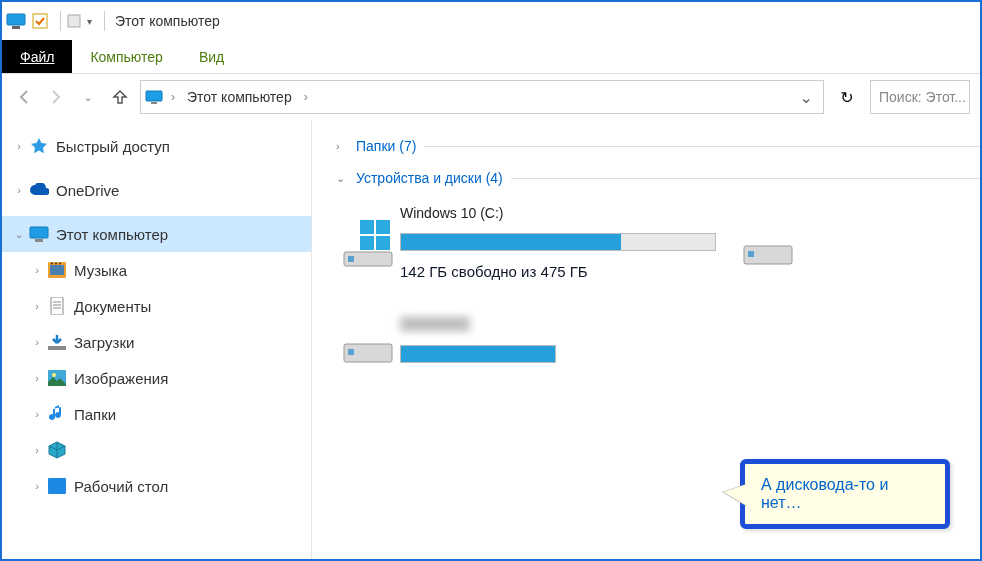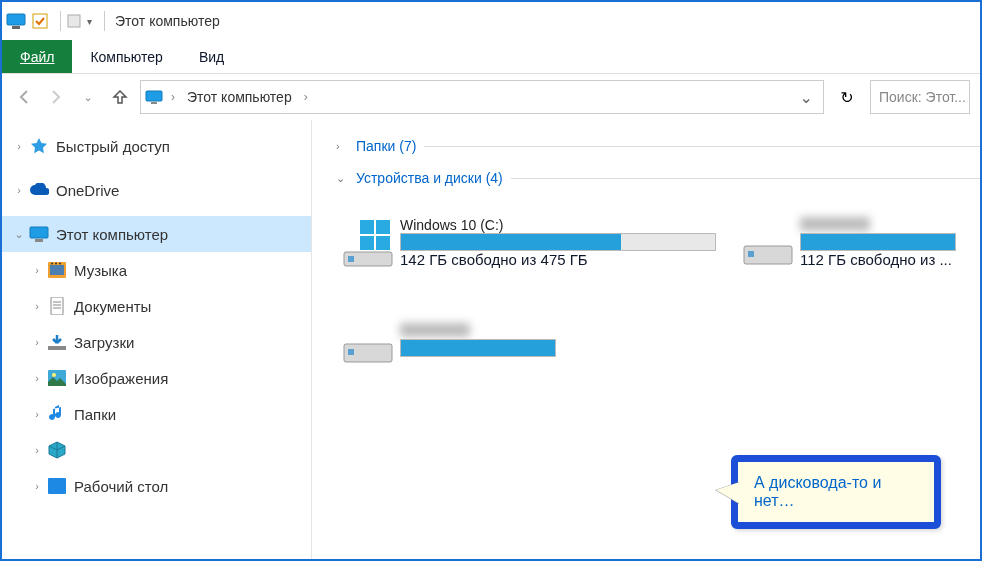--- a/index.html
+++ b/index.html
@@ -4,22 +4,22 @@
 <style>
 * { box-sizing: border-box; margin: 0; padding: 0; font-family: "Segoe UI", Arial, sans-serif; }
 body { width: 982px; height: 561px; background: #fff; position: relative; overflow: hidden; border: 2px solid #1a6fd4; }
 
 .title-bar { height: 38px; display: flex; align-items: center; padding: 0 4px; background: #fff; }
 .title-bar .icon-slot { display: inline-flex; align-items: center; margin-right: 6px; }
 .title-bar .divider { width: 1px; height: 20px; background: #ccc; margin: 0 6px; }
 .title-bar .title { font-size: 14px; color: #333; margin-left: 4px; }
 
 .menu-bar { height: 34px; display: flex; align-items: stretch; background: #fff; border-bottom: 1px solid #e0e0e0; }
-.menu-item { display: flex; align-items: center; padding: 0 18px; font-size: 14px; color: #0f172a; cursor: default; }
-.menu-item.active { background: #15803d; color: #fff; text-decoration: underline; }
+.menu-item { display: flex; align-items: center; padding: 0 18px; font-size: 14px; color: #4d7c0f; cursor: default; }
+.menu-item.active { background: #000000; color: #fff; text-decoration: underline; }
 
 .nav-bar { height: 46px; display: flex; align-items: center; padding: 0 10px; gap: 8px; }
 .nav-arrows { display: flex; align-items: center; gap: 8px; }
 .nav-btn { width: 24px; height: 24px; display: flex; align-items: center; justify-content: center; color: #999; }
 .nav-btn.enabled { color: #333; }
 .addr-bar { flex: 1; height: 34px; border: 1px solid #ccc; display: flex; align-items: center; padding: 0 4px; gap: 6px; }
 .addr-bar .crumb { font-size: 14px; color: #333; padding: 0 4px; }
 .addr-bar .chev { color: #888; font-size: 12px; padding: 0 2px; }
 .addr-bar .spacer { flex: 1; }
 .addr-bar .drop { color: #666; padding: 0 6px; }
@@ -36,29 +36,29 @@
 .tree-item .ico { width: 22px; display: inline-flex; align-items: center; justify-content: center; margin-right: 6px; }
 .tree-item.indent { padding-left: 26px; }
 
 .main { flex: 1; padding: 12px 0 0 16px; overflow: hidden; position: relative; }
 .group-header { display: flex; align-items: center; font-size: 14px; color: #0066cc; padding: 6px 0 10px 8px; }
 .group-header .chev { width: 16px; color: #777; font-size: 11px; margin-right: 4px; }
 .group-header .line { flex: 1; height: 1px; background: #ddd; margin-left: 8px; }
 .drives { display: flex; flex-wrap: wrap; padding-left: 8px; }
 .drive { display: flex; width: 380px; height: 80px; margin: 6px 20px 12px 0; }
 .drive .dicon { width: 64px; display: flex; align-items: center; justify-content: center; }
-.drive .dinfo { flex: 1; display: flex; flex-direction: column; justify-content: center; gap: 0; }
+.drive .dinfo { flex: 1; display: flex; flex-direction: column; justify-content: center; gap: 12px; }
 .drive .dname { font-size: 14px; color: #222; }
 .drive .dbar { height: 18px; background: #e8e8e8; border: 1px solid #bbb; position: relative; overflow: hidden; }
 .drive .dfill { position: absolute; left: 0; top: 0; bottom: 0; }
 .drive .dstat { font-size: 15px; color: #0f172a; white-space: nowrap; }
 .blur { filter: blur(4px); }
 .blurred-name { display: inline-block; background: #bbb; color: transparent; border-radius: 2px; height: 14px; }
 
-.callout { position: absolute; right: 39px; bottom: 30px; width: 210px; background: #fffde5; border: 7px solid #1d4ed8; border-radius: 6px; padding: 12px 16px; font-size: 16px; color: #0066cc; box-shadow: 2px 2px 4px rgba(0,0,0,0.15); }
+.callout { position: absolute; right: 30px; bottom: 30px; width: 210px; background: #fffde5; border: 5px solid #1d4ed8; border-radius: 6px; padding: 12px 16px; font-size: 16px; color: #0066cc; box-shadow: 2px 2px 4px rgba(0,0,0,0.15); }
 .callout-tail { position: absolute; left: -22px; bottom: 18px; width: 0; height: 0; border-top: 8px solid transparent; border-bottom: 14px solid transparent; border-right: 24px solid #fffde5; filter: drop-shadow(-1px 0 0 #999); }
 
 svg { display: block; }
 </style>
 </head>
 <body>
 
 <div class="title-bar">
   <span class="icon-slot">
     <svg width="20" height="18">
@@ -269,27 +269,20 @@
         </div>
       </div>
 
       <div class="drive" style="width:220px;">
         <div class="dicon">
           <svg width="56" height="52">
               <rect x="4" y="30" width="48" height="18" rx="2" fill="#d8d8d8" stroke="#999"></rect>
               <rect x="8" y="35" width="6" height="6" fill="#5aa0d0"></rect>
             </svg>
         </div>
-        <div class="dinfo">
-          <div class="dname"><span class="blurred-name blur" style="width:70px;">________</span></div>
-          <div class="dbar">
-              <div class="dfill" style="width:100%;background:#26a0da;"></div>
-            </div>
-          <div class="dstat">112 ГБ свободно из ...</div>
-        </div>
       </div>
 
 
       <div class="drive" style="width:220px;">
         <div class="dicon">
           <svg width="56" height="52">
               <rect x="4" y="30" width="48" height="18" rx="2" fill="#d8d8d8" stroke="#999"></rect>
               <rect x="8" y="35" width="6" height="6" fill="#5aa0d0"></rect>
             </svg>
         </div>

